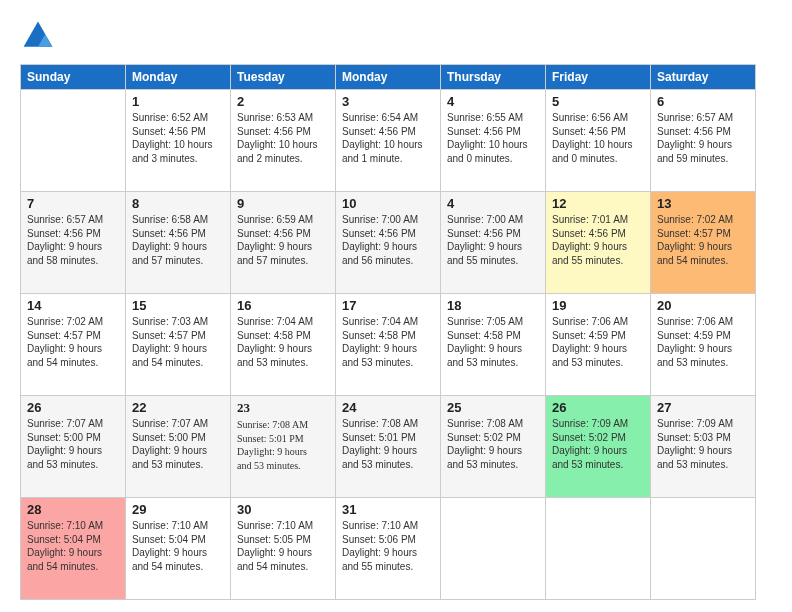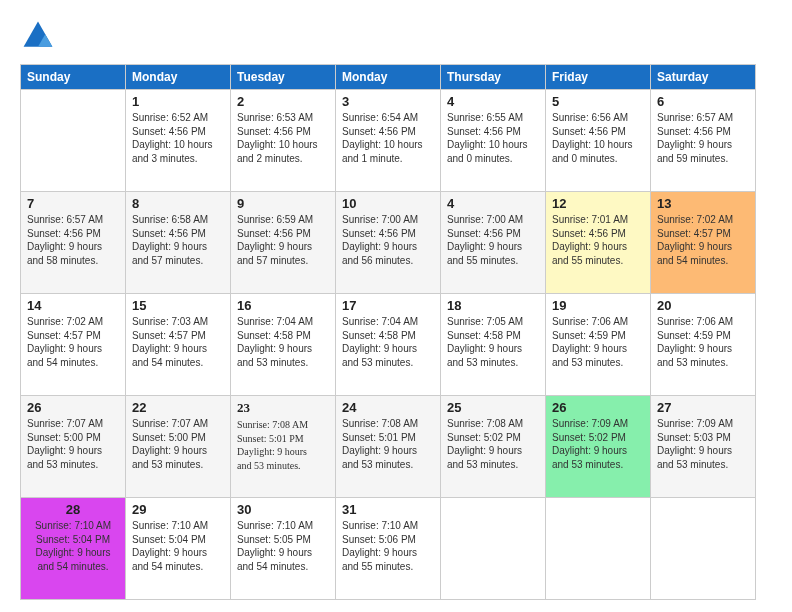--- a/index.html
+++ b/index.html
@@ -246,21 +246,21 @@
           <td style="background: #86efac;">
             <span class="day-num">26</span>
             <div class="day-info">Sunrise: 7:09 AM<br>Sunset: 5:02 PM<br>Daylight: 9 hours<br>and 53 minutes.</div>
           </td>
           <td style="background: rgb(245, 245, 245);">
             <span class="day-num">27</span>
             <div class="day-info">Sunrise: 7:09 AM<br>Sunset: 5:03 PM<br>Daylight: 9 hours<br>and 53 minutes.</div>
           </td>
         </tr>
         <tr>
-          <td style="background: #d946ef; text-align: center;">
+          <td style="background: #fca5a5;">
             <span class="day-num">28</span>
             <div class="day-info">Sunrise: 7:10 AM<br>Sunset: 5:04 PM<br>Daylight: 9 hours<br>and 54 minutes.</div>
           </td>
           <td style="background: rgb(255, 255, 255);">
             <span class="day-num">29</span>
             <div class="day-info">Sunrise: 7:10 AM<br>Sunset: 5:04 PM<br>Daylight: 9 hours<br>and 54 minutes.</div>
           </td>
           <td style="background: rgb(255, 255, 255);">
             <span class="day-num">30</span>
             <div class="day-info">Sunrise: 7:10 AM<br>Sunset: 5:05 PM<br>Daylight: 9 hours<br>and 54 minutes.</div>

